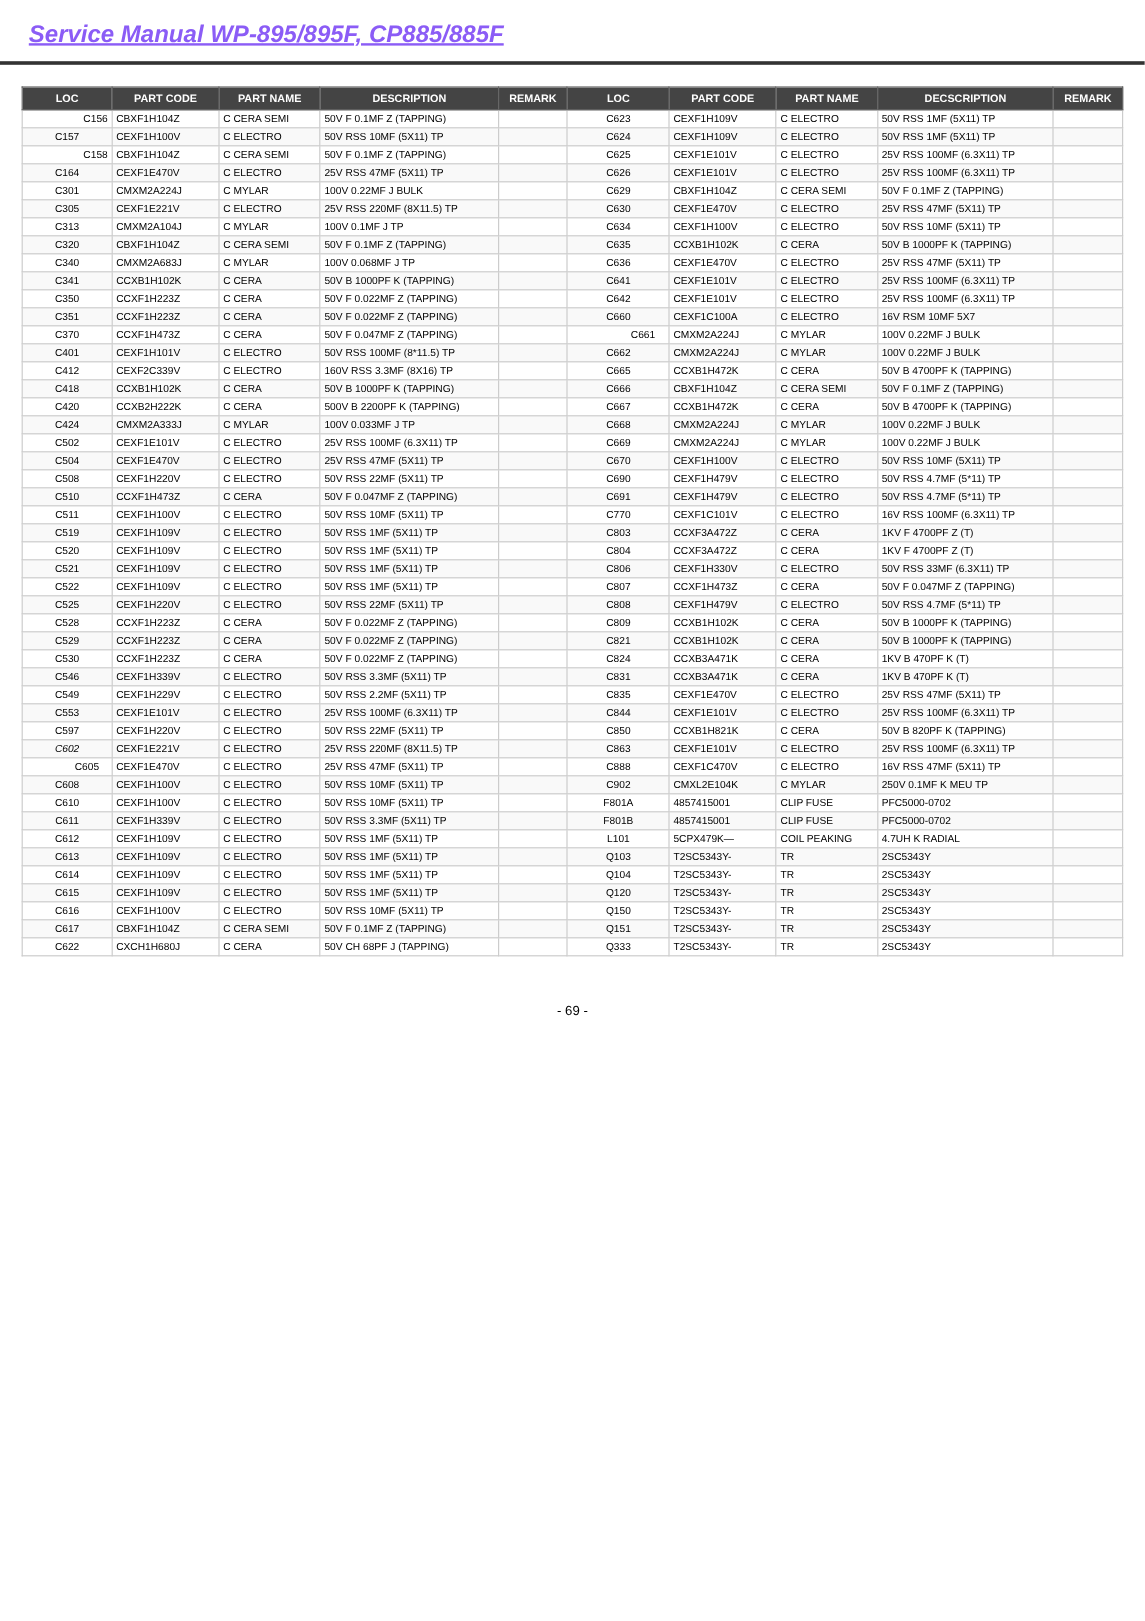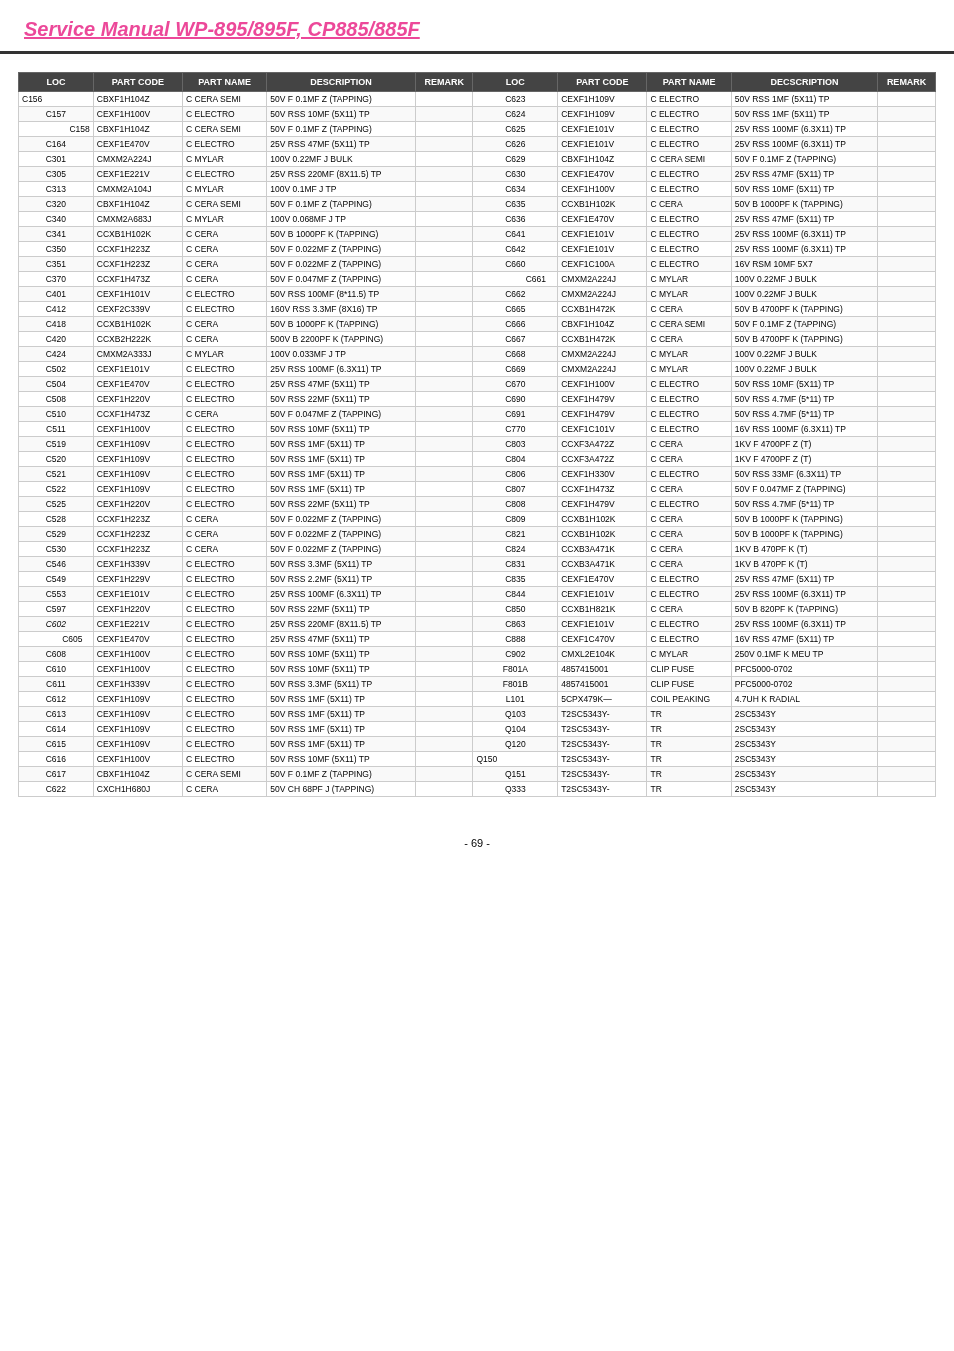--- a/index.html
+++ b/index.html
@@ -8,21 +8,21 @@
     .page-header {
       padding: 18px 24px 10px 24px;
       border-bottom: 3px solid #333;
       margin-bottom: 18px;
     }
     .page-header h1 {
       font-size: 20px;
       font-weight: bold;
       font-style: italic;
       text-decoration: underline;
-      color: #ec4899;
+      color: #8b5cf6;
     }
 
     .main-content {
       padding: 0 18px 30px 18px;
     }
 
     .parts-table {
       width: 100%;
       border-collapse: collapse;
       font-size: 9px;
@@ -78,21 +78,21 @@
         <th class="col-remark">REMARK</th>
         <th class="col-loc">LOC</th>
         <th class="col-partcode">PART CODE</th>
         <th class="col-partname">PART NAME</th>
         <th class="col-desc">DECSCRIPTION</th>
         <th class="col-remark">REMARK</th>
       </tr>
     </thead>
     <tbody id="table-body">
     <tr>
-          <td style="text-align: left;">C156</td>
+          <td style="text-align: right;">C156</td>
           <td>CBXF1H104Z</td>
           <td>C CERA SEMI</td>
           <td>50V F 0.1MF Z (TAPPING)</td>
           <td></td>
           <td style="text-align: center;">C623</td>
           <td>CEXF1H109V</td>
           <td>C ELECTRO</td>
           <td>50V RSS 1MF (5X11) TP</td>
           <td></td>
         </tr>
@@ -611,21 +611,21 @@
           <td>TR</td>
           <td>2SC5343Y</td>
           <td></td>
         </tr>
         <tr>
           <td style="text-align: center;">C616</td>
           <td>CEXF1H100V</td>
           <td>C ELECTRO</td>
           <td>50V RSS 10MF (5X11) TP</td>
           <td></td>
-          <td style="text-align: left;">Q150</td>
+          <td style="text-align: center;">Q150</td>
           <td>T2SC5343Y-</td>
           <td>TR</td>
           <td>2SC5343Y</td>
           <td></td>
         </tr>
         <tr>
           <td style="text-align: center;">C617</td>
           <td>CBXF1H104Z</td>
           <td>C CERA SEMI</td>
           <td>50V F 0.1MF Z (TAPPING)</td>

